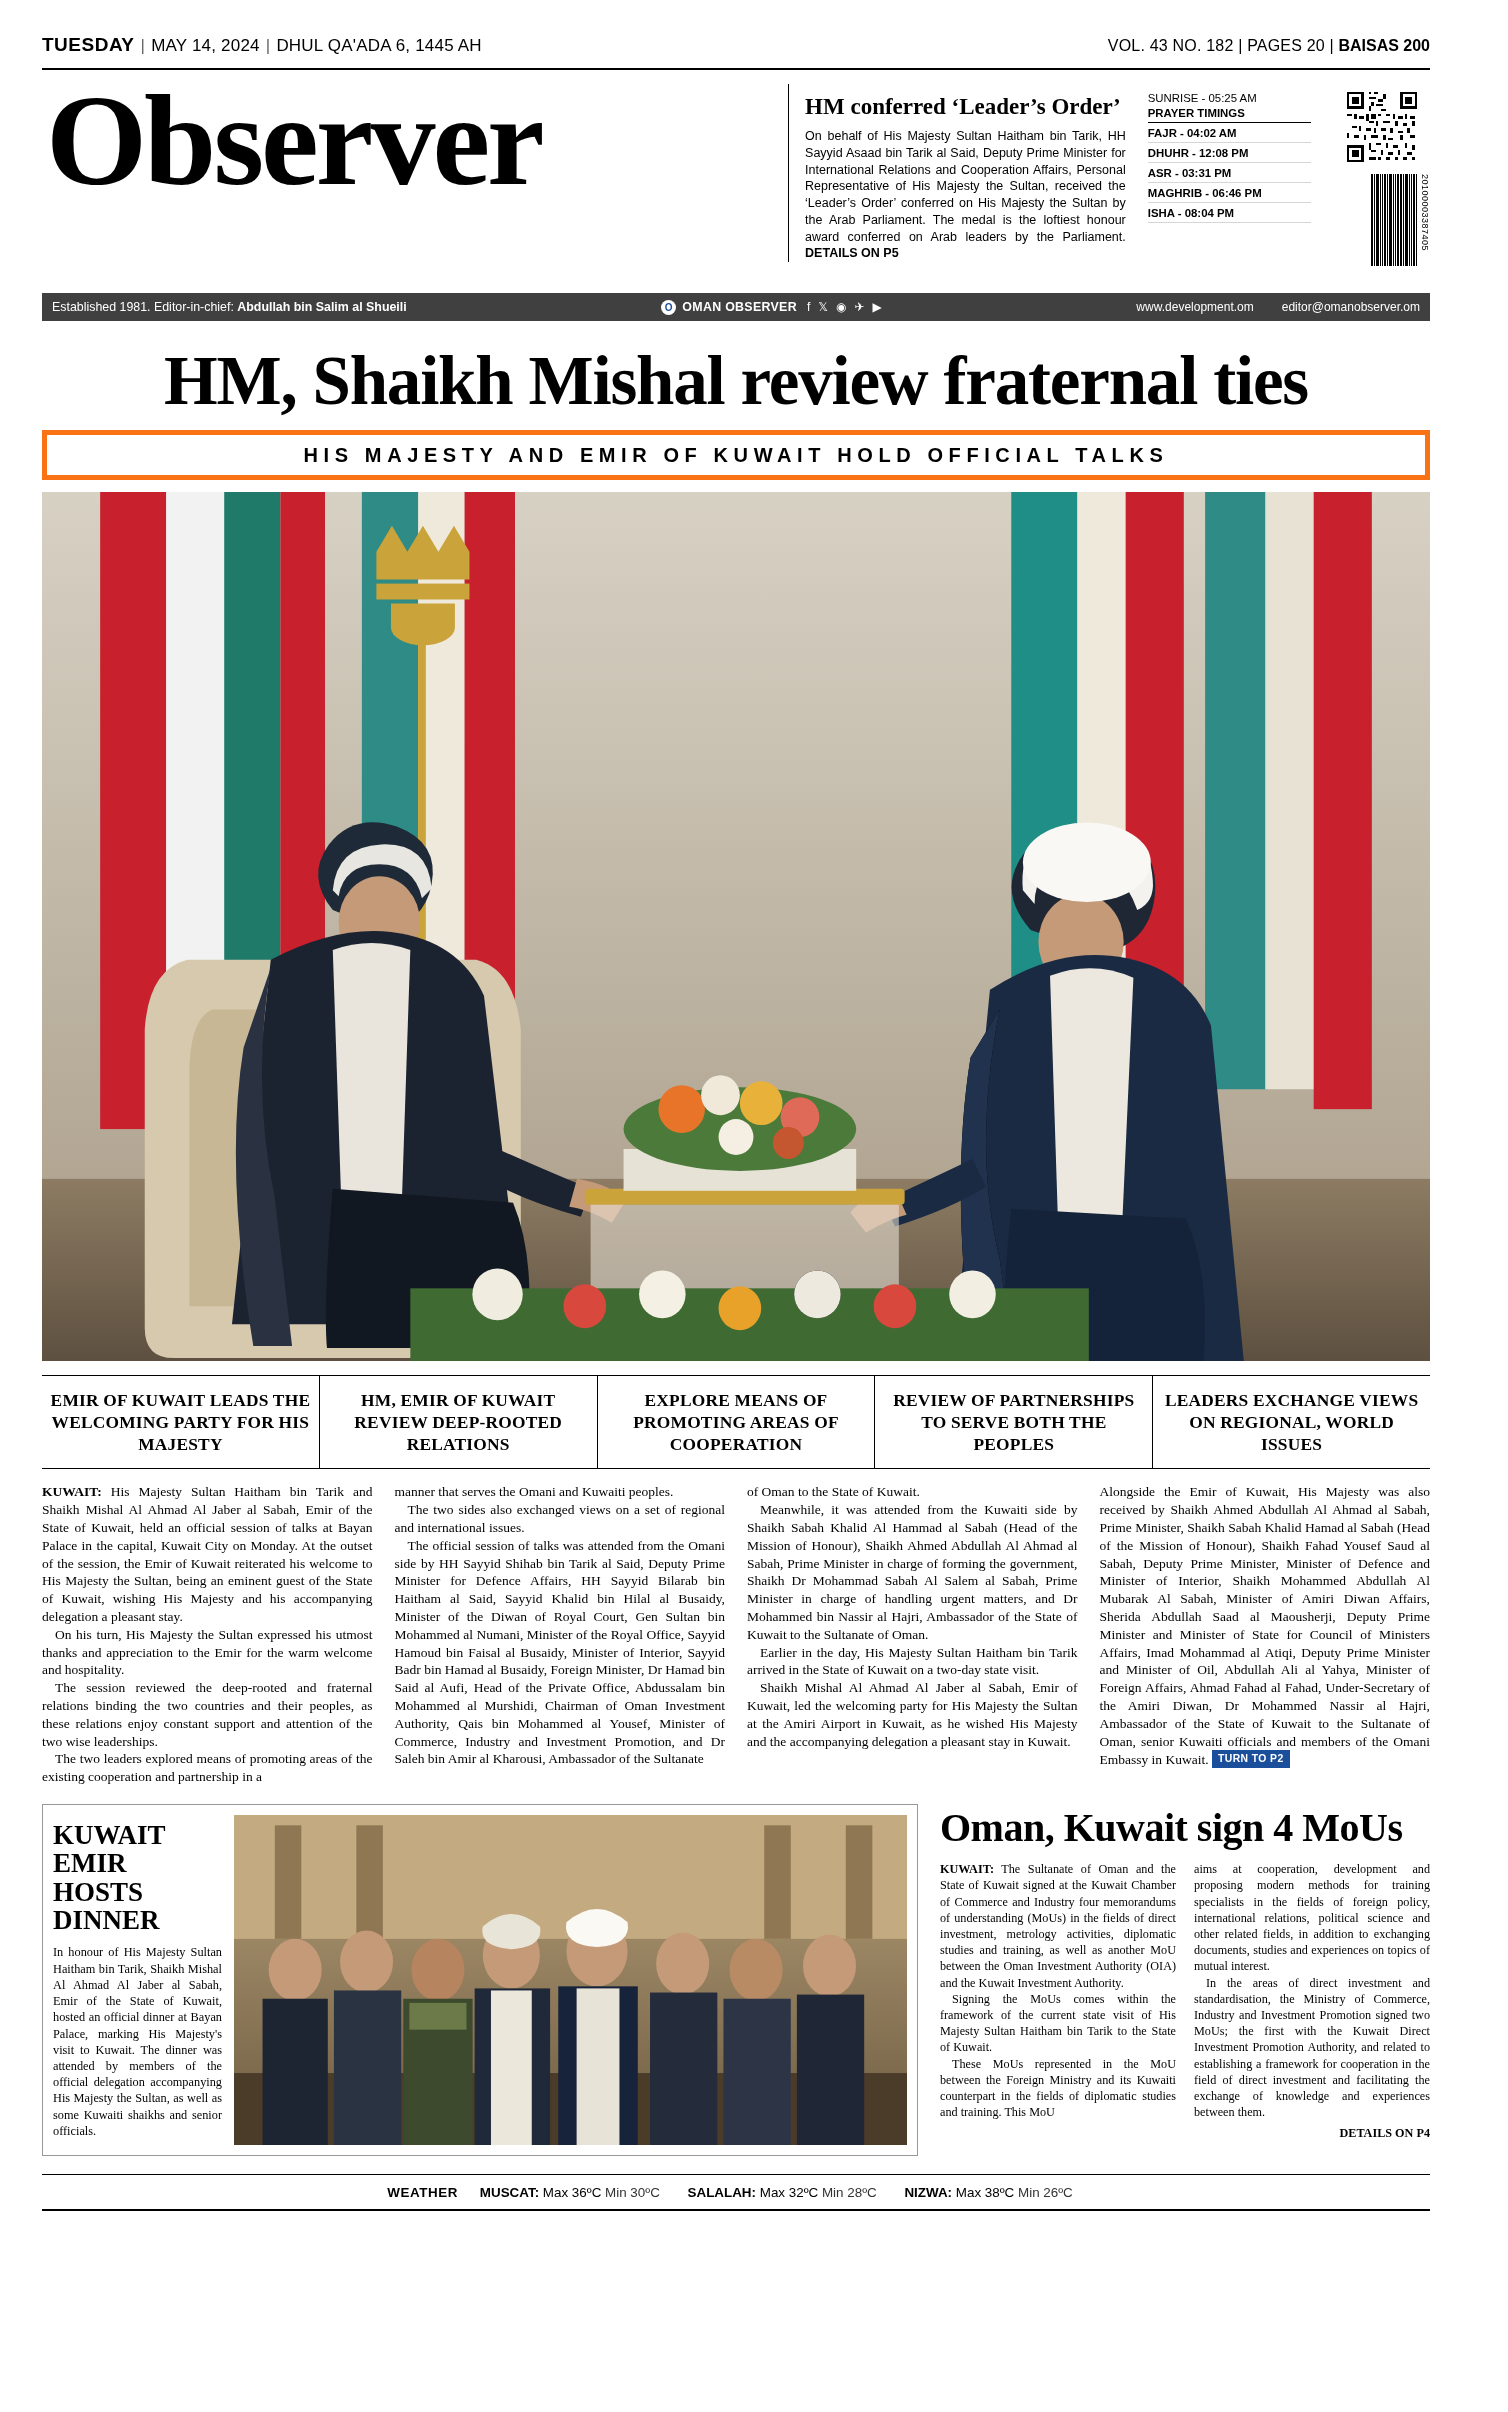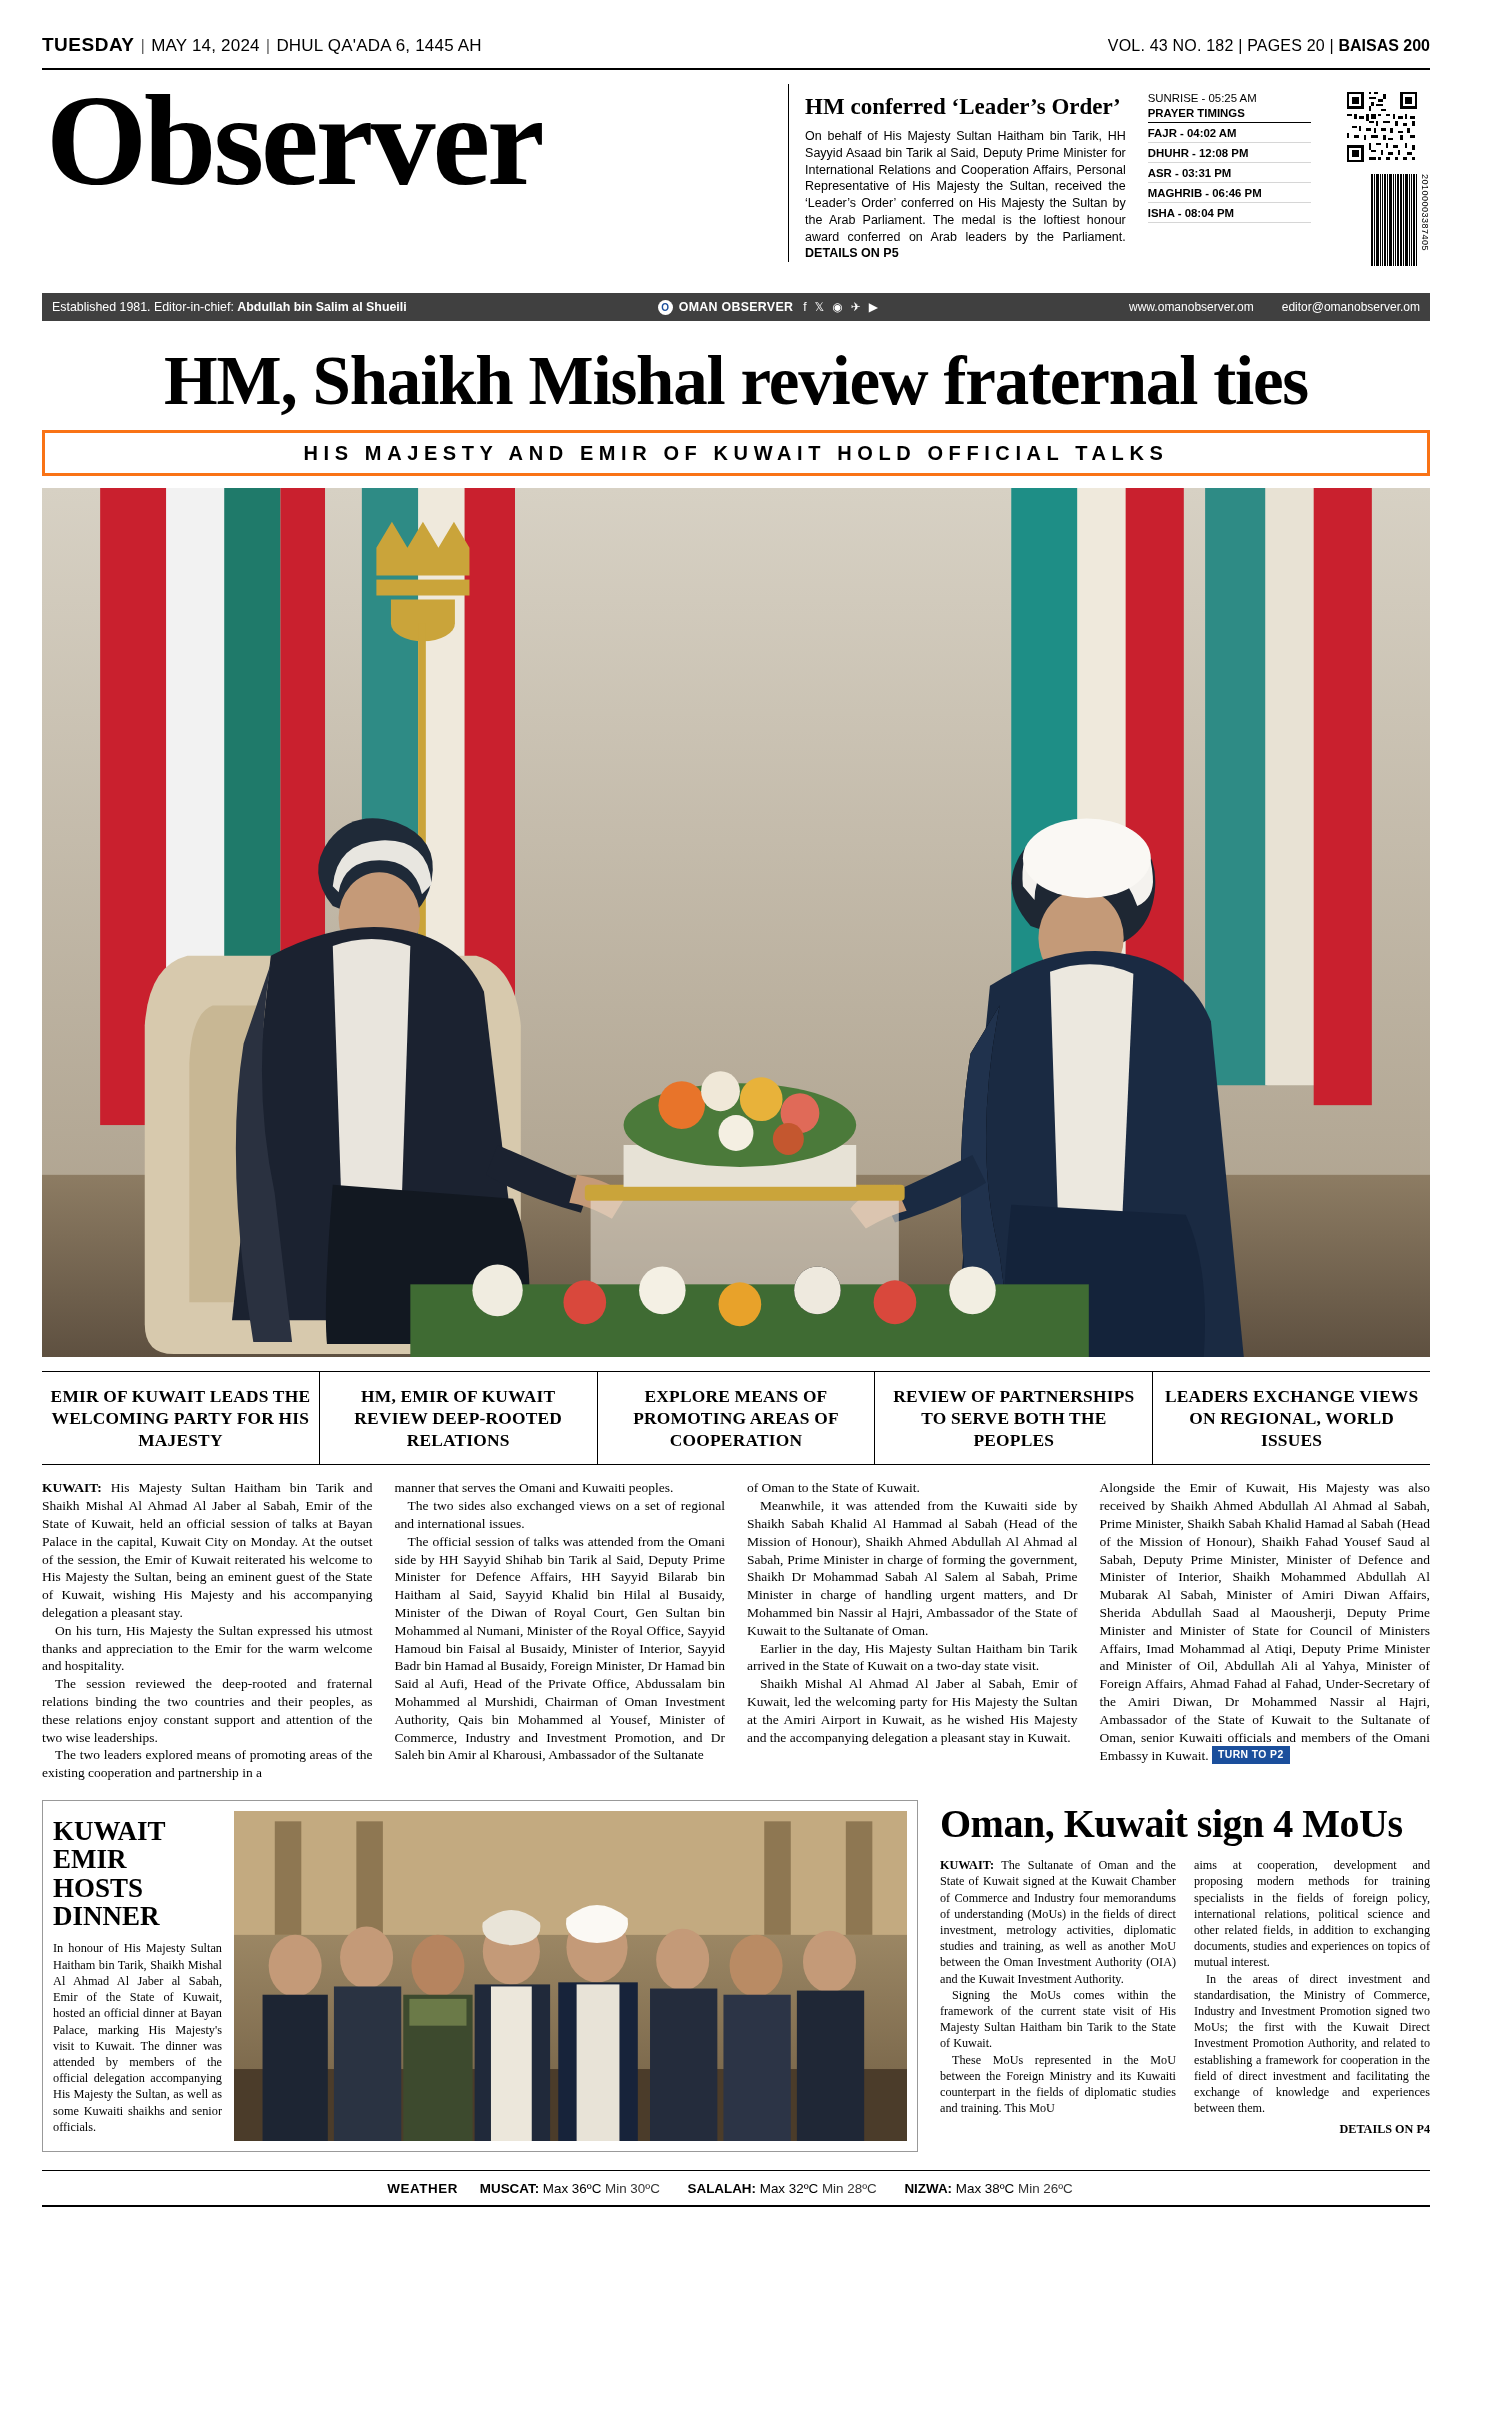--- a/index.html
+++ b/index.html
@@ -109,21 +109,21 @@
     display:inline-flex; align-items:center; justify-content:center; font-size: 10px; font-weight: bold;
   }
 
   
   .headline {
     text-align: center; font-weight: bold; font-size: 69px;
     letter-spacing: -1.2px; margin: 26px 0 14px; line-height: 1;
     font-family: "Liberation Serif", serif;
   }
   .kicker {
-    border: 3px solid #f97316; text-align: center;
+    border: 5px solid #f97316; text-align: center;
     font-family: "Liberation Sans", sans-serif; font-weight: bold;
     font-size: 20px; letter-spacing: 5.6px; padding: 9px 0 8px;
   }
 
   
   .photo-main {
     margin-top: 12px; height: 869px; width: 100%; position: relative; overflow: hidden;
     background: #1f3551;
   }
   .pm-svg { position:absolute; inset:0; width:100%; height:100%; }
@@ -351,21 +351,21 @@
       </span>
       <span class="socials">
         <span>f</span>
         <span>𝕏</span>
         <span>◉</span>
         <span>✈</span>
         <span>▶</span>
       </span>
     </div>
     <div class="right">
-      <span>www.omanobserver.om</span>
+      <span>www.development.om</span>
       <span>editor@omanobserver.om</span>
     </div>
   </div>
 
   <h1 class="headline">HM, Shaikh Mishal review fraternal ties</h1>
   <div class="kicker">HIS MAJESTY AND EMIR OF KUWAIT HOLD OFFICIAL TALKS</div>
 
   <div class="photo-main">
     <svg class="pm-svg" viewBox="0 0 1432 873" preserveAspectRatio="none" aria-hidden="true">
       <defs>

